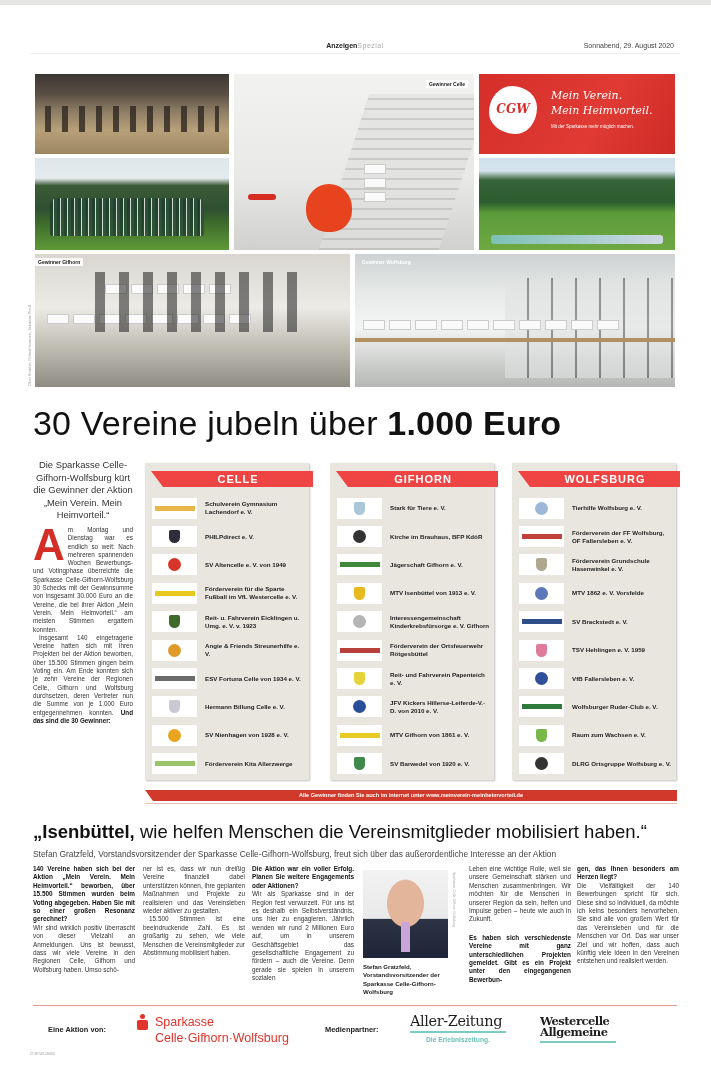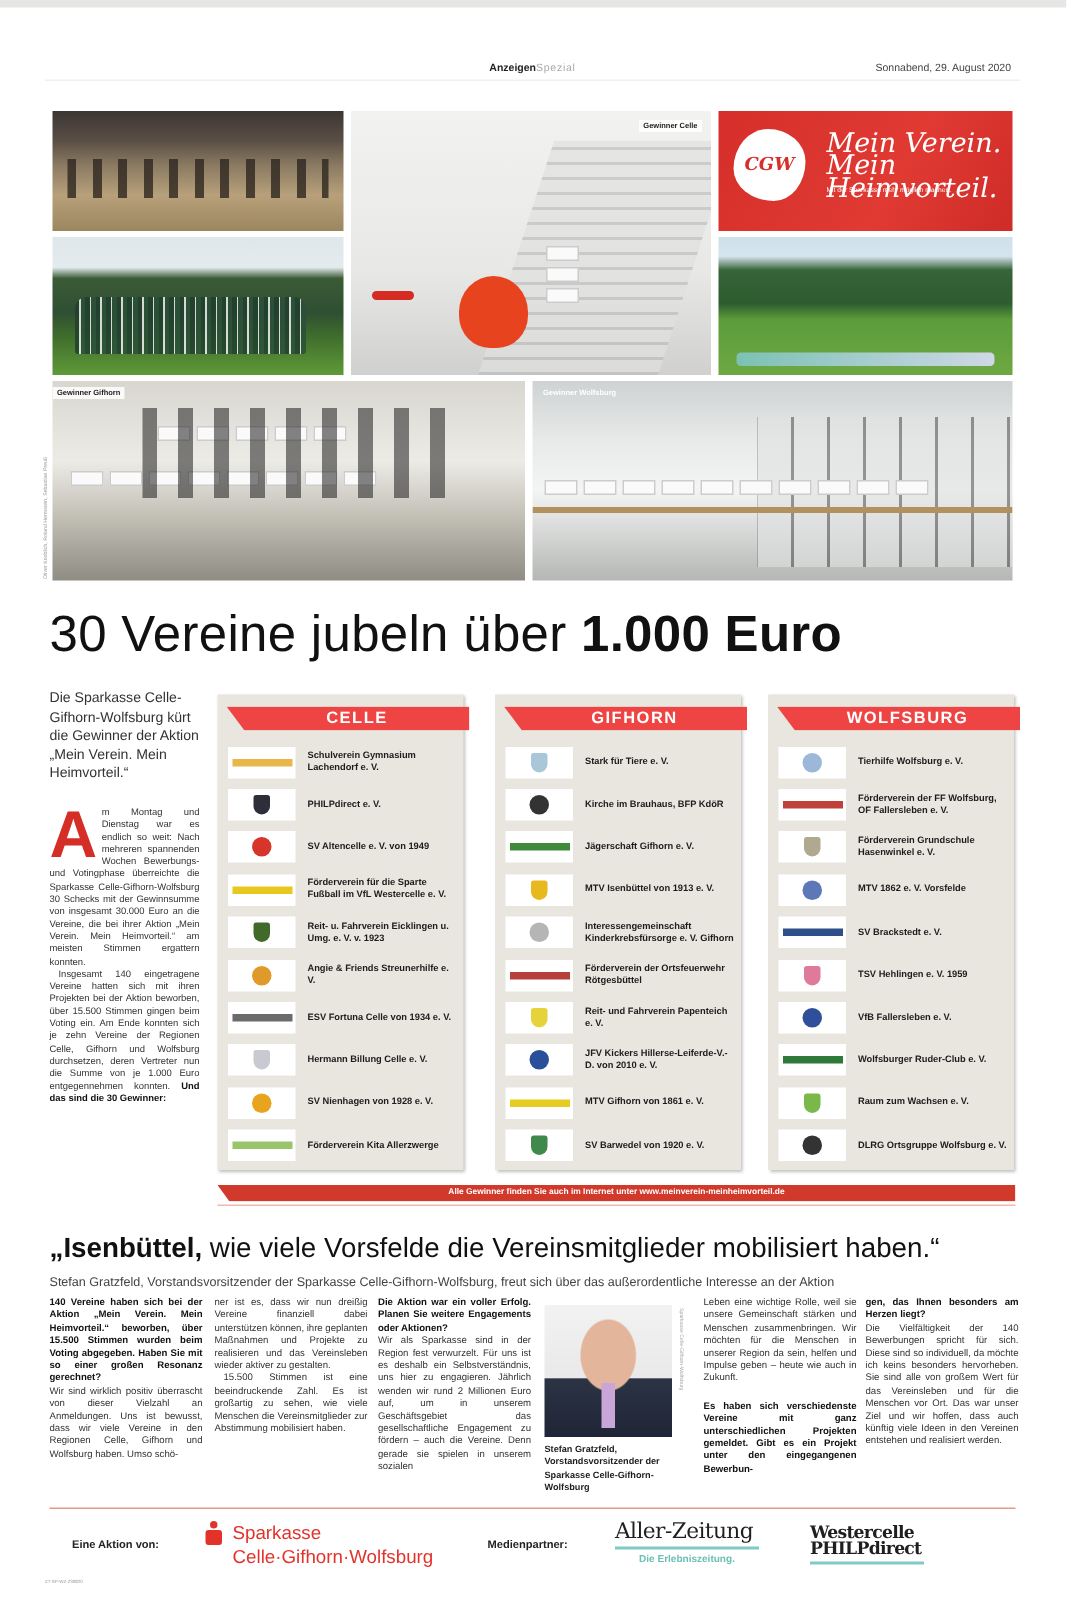--- a/index.html
+++ b/index.html
@@ -27,21 +27,21 @@
   .p-celle { left: 234px; top: 74px; width: 240px; height: 176px;
     background: linear-gradient(180deg, #f2f2f0 0%, #e8e8e6 60%, #d0d0ce 100%); }
   .p-celle .stairs { position:absolute; left:110px; top:20px; width:120px; height:156px;
     background: repeating-linear-gradient(0deg, #bdbdbb 0 2px, #e0e0de 2px 10px); transform: skewX(-18deg); opacity:.7; }
   .p-celle .pig { position:absolute; left:72px; top:110px; width:46px; height:48px; background:#e8431f; border-radius:50% 50% 45% 45%; }
   .p-celle .stool { position:absolute; left:14px; top:120px; width:28px; height:6px; background:#d52b22; border-radius:3px; }
   .p-celle .cap { right: 6px; top: 6px; }
   .p-banner { left: 479px; top: 74px; width: 196px; height: 80px; background: linear-gradient(120deg, #d62f2b 0%, #e03a33 60%, #cf2b27 100%); }
   .p-banner .splat { position:absolute; left:10px; top:12px; width:48px; height:48px; background:#fff; border-radius: 48% 52% 44% 56% / 55% 45% 55% 45%; }
   .p-banner .splat span { position:absolute; left:0; right:0; top:16px; text-align:center; color:#d62f2b; font-family:"DejaVu Serif", serif; font-style: italic; font-size: 12px; font-weight: bold; }
-  .p-banner .script { position:absolute; left:72px; top:14px; color:#fff; font-family:"DejaVu Serif", serif; font-style:italic; font-size:18px; line-height:15px; }
+  .p-banner .script { position:absolute; left:72px; top:14px; color:#fff; font-family:"DejaVu Serif", serif; font-style:italic; font-size:11px; line-height:15px; }
   .p-banner .tag { position:absolute; left:72px; top:50px; color:#fff; font-size:4.5px; }
   .p-cheer { left: 479px; top: 158px; width: 196px; height: 92px;
     background: linear-gradient(180deg, #cfe0ec 0%, #d6e4ee 14%, #37643a 24%, #2d5c2f 48%, #5c9c3a 60%, #6ea842 100%); }
   .p-cheer::after { content:""; position:absolute; left:12px; right:12px; bottom:6px; height:9px; background: linear-gradient(90deg,#7cc1b4,#cfd8e6); border-radius: 3px; }
   .p-gifhorn { left: 35px; top: 254px; width: 315px; height: 133px;
     background: linear-gradient(180deg, #d8d6cf 0%, #ecebe6 40%, #bfbcb2 70%, #8f8c84 100%); }
   .p-gifhorn::after { content:""; position:absolute; left:60px; right:40px; top:18px; height:60px;
     background: repeating-linear-gradient(90deg, #1e1e1e 0 10px, transparent 10px 24px); opacity:.55; }
   .p-gifhorn .cap { left: 0; top: 4px; }
   .p-wolfsburg { left: 355px; top: 254px; width: 320px; height: 133px;
@@ -53,21 +53,21 @@
   .checks { position:absolute; display:flex; gap:4px; }
   .checks i { display:block; width:22px; height:10px; background:#fafafa; border:1px solid #ccc; }
   .credit { position:absolute; left: 28px; top: 256px; width: 6px; height: 130px; writing-mode: vertical-rl; transform: rotate(180deg); font-size: 3.5px; color: #999; }
 
   
   .headline { position: absolute; left: 33px; top: 404px; font-size: 34px; font-weight: normal; color: #111; letter-spacing: 0.2px; white-space: nowrap; }
   .headline b { font-weight: bold; margin-top: 46px; }
 
   
   .intro { position:absolute; left: 33px; top: 459px; width: 100px; }
-  .intro .lead { font-size: 9.4px; line-height: 12.6px; color: #333; margin-bottom: 16px; }
+  .intro .lead { font-size: 9.4px; line-height: 12.6px; color: #333; margin-bottom: 4px; text-align: center; }
   .intro .body { font-size: 6.3px; line-height: 8.3px; color: #333; text-align: justify; }
   .intro .dropcap { float:left; font-size: 44px; line-height: 36px; font-weight: bold; color: #d42e26; margin-right: 3px; margin-top: 1px; }
   .intro .body p { text-indent: 6px; }
   .intro .body p.first { text-indent: 0; }
   .intro .body b { color: #111; }
 
   
   .region { position: absolute; top: 463px; width: 164px; height: 317px; background: #e8e6de; box-shadow: 1px 1px 2px rgba(0,0,0,.25); }
   .region.celle { left: 145px; }
   .region.gifhorn { left: 330px; }
@@ -406,21 +406,21 @@
         <div class="name">DLRG Ortsgruppe Wolfsburg e. V.</div>
       </div>
     </div>
 </div>
 
 <div class="urlbar">
     <span>Alle Gewinner finden Sie auch im Internet unter www.meinverein-meinheimvorteil.de</span>
   </div>
 <div class="rule"></div>
 
-<div class="quote"><b>„Isenbüttel,</b><span> wie viele Vorsfelde die Vereinsmitglieder mobilisiert haben.“</span></div>
+<div class="quote"><b>„Isenbüttel,</b><span> wie helfen Menschen die Vereinsmitglieder mobilisiert haben.“</span></div>
 <div class="subquote">Stefan Gratzfeld, Vorstandsvorsitzender der Sparkasse Celle-Gifhorn-Wolfsburg, freut sich über das außerordentliche Interesse an der Aktion</div>
 
 <div class="col c1">
   <b>140 Vereine haben sich bei der Aktion „Mein Verein. Mein Heimvorteil.“ beworben, über 15.500 Stimmen wurden beim Voting abgegeben. Haben Sie mit so einer großen Resonanz gerechnet?</b><br>
   <span>Wir sind wirklich positiv überrascht von dieser Vielzahl an Anmeldungen. Uns ist bewusst, dass wir viele Vereine in den Regionen Celle, Gifhorn und Wolfsburg haben. Umso schö-</span>
 </div>
 <div class="col c2">
   <p>ner ist es, dass wir nun dreißig Vereine finanziell dabei unterstützen können, ihre geplanten Maßnahmen und Projekte zu realisieren und das Vereinsleben wieder aktiver zu gestalten.</p>
   <p class="ind">15.500 Stimmen ist eine beeindruckende Zahl. Es ist großartig zu sehen, wie viele Menschen die Vereinsmitglieder zur Abstimmung mobilisiert haben.</p>
 </div>
@@ -448,16 +448,16 @@
   <div class="l2">Celle·Gifhorn·Wolfsburg</div>
 </div>
 <div class="medien">Medienpartner:</div>
 <div class="az">
   <div class="t">Aller-Zeitung</div>
   <div class="ln"></div>
   <div class="s">Die Erlebniszeitung.</div>
 </div>
 <div class="wa">
   <div class="t">Westercelle</div>
-  <div class="t">PHILPdirect</div>
+  <div class="t">Allgemeine</div>
   <div class="ln"></div>
 </div>
 <div class="tiny">ZT-SP-WZ-230820</div>
 
 </body></html>

